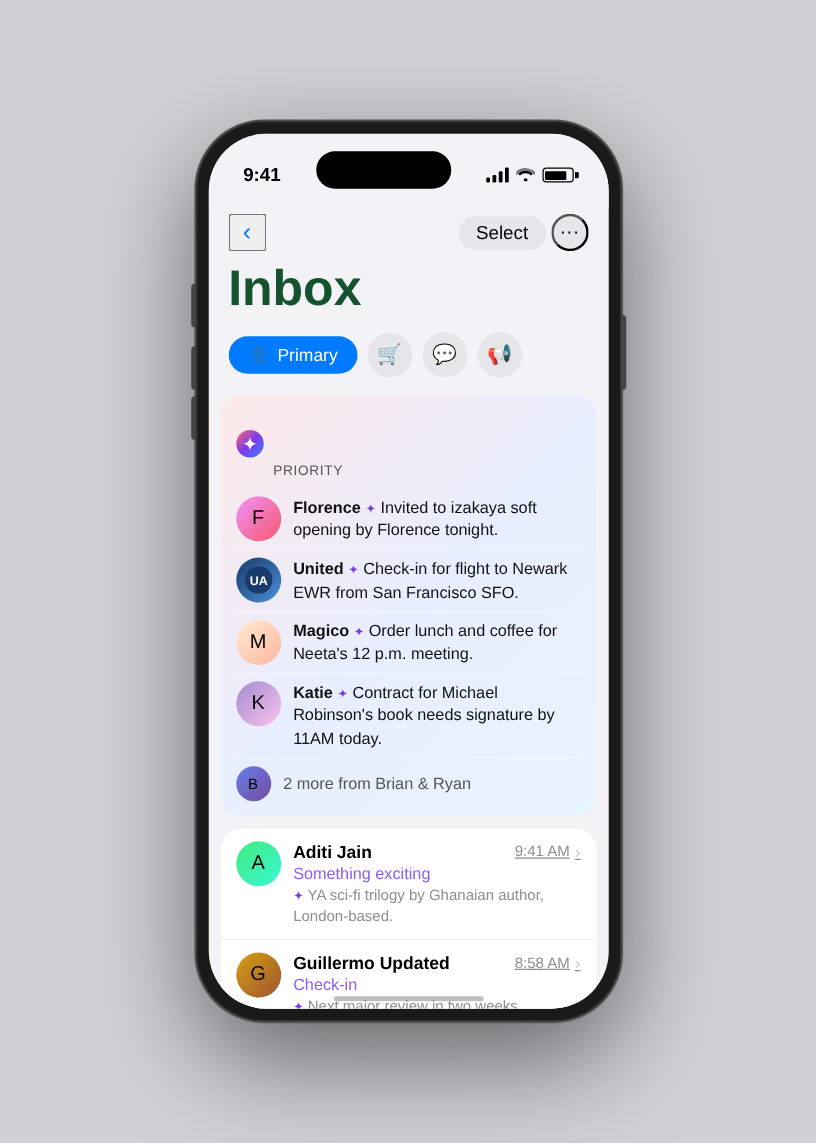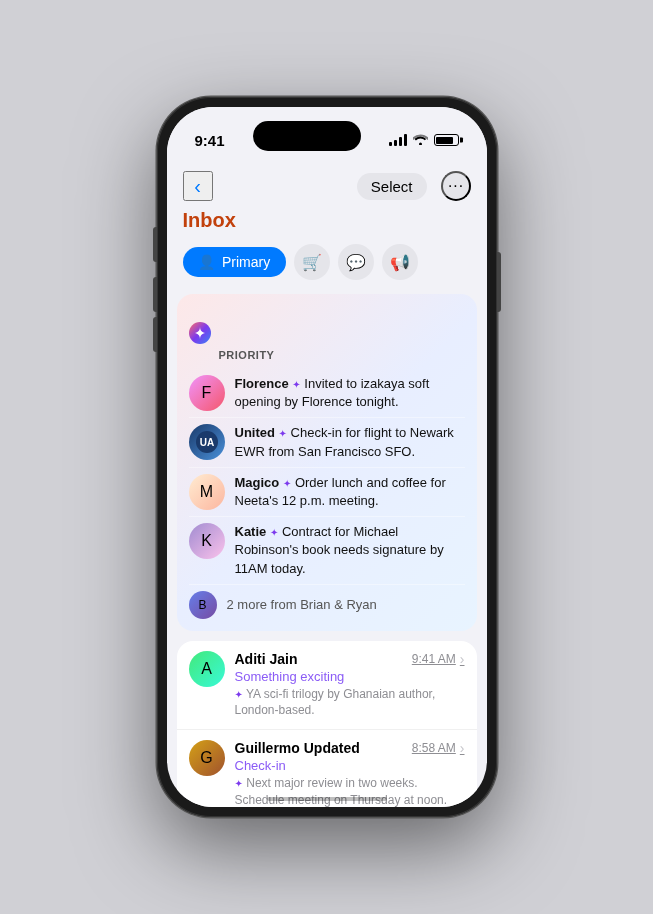--- a/index.html
+++ b/index.html
@@ -151,21 +151,21 @@
       display: flex;
       align-items: center;
       justify-content: center;
       color: #007aff;
       font-size: 20px;
     }
 
     .nav-actions {
       display: flex;
       align-items: center;
-      gap: 14px;
+      gap: 4px;
     }
 
     .select-btn {
       background: #e5e5ea;
       border: none;
       border-radius: 20px;
       padding: 5px 14px;
       font-size: 15px;
       color: #000;
       font-weight: 400;
@@ -179,23 +179,23 @@
       display: flex;
       align-items: center;
       justify-content: center;
       font-size: 16px;
       color: #000;
     }
 
     
     .page-title {
       padding: 0 16px 12px 16px;
-      font-size: 20px;
+      font-size: 40px;
       font-weight: 700;
-      color: #c2410c;
+      color: #14532d;
     }
 
     
     .filter-tabs {
       display: flex;
       align-items: center;
       gap: 8px;
       padding: 0 16px 14px 16px;
     }
 
@@ -245,21 +245,21 @@
       border-radius: 50%;
       display: flex;
       align-items: center;
       justify-content: center;
       font-size: 10px;
       color: white;
     }
 
     .priority-label {
       font-size: 11px;
-      font-weight: 700;
+      font-weight: 400;
       color: #555;
       letter-spacing: 0.5px;
       text-transform: uppercase;
       margin-top: 45px;
     }
 
     .priority-item {
       display: flex;
       align-items: flex-start;
       gap: 10px;

